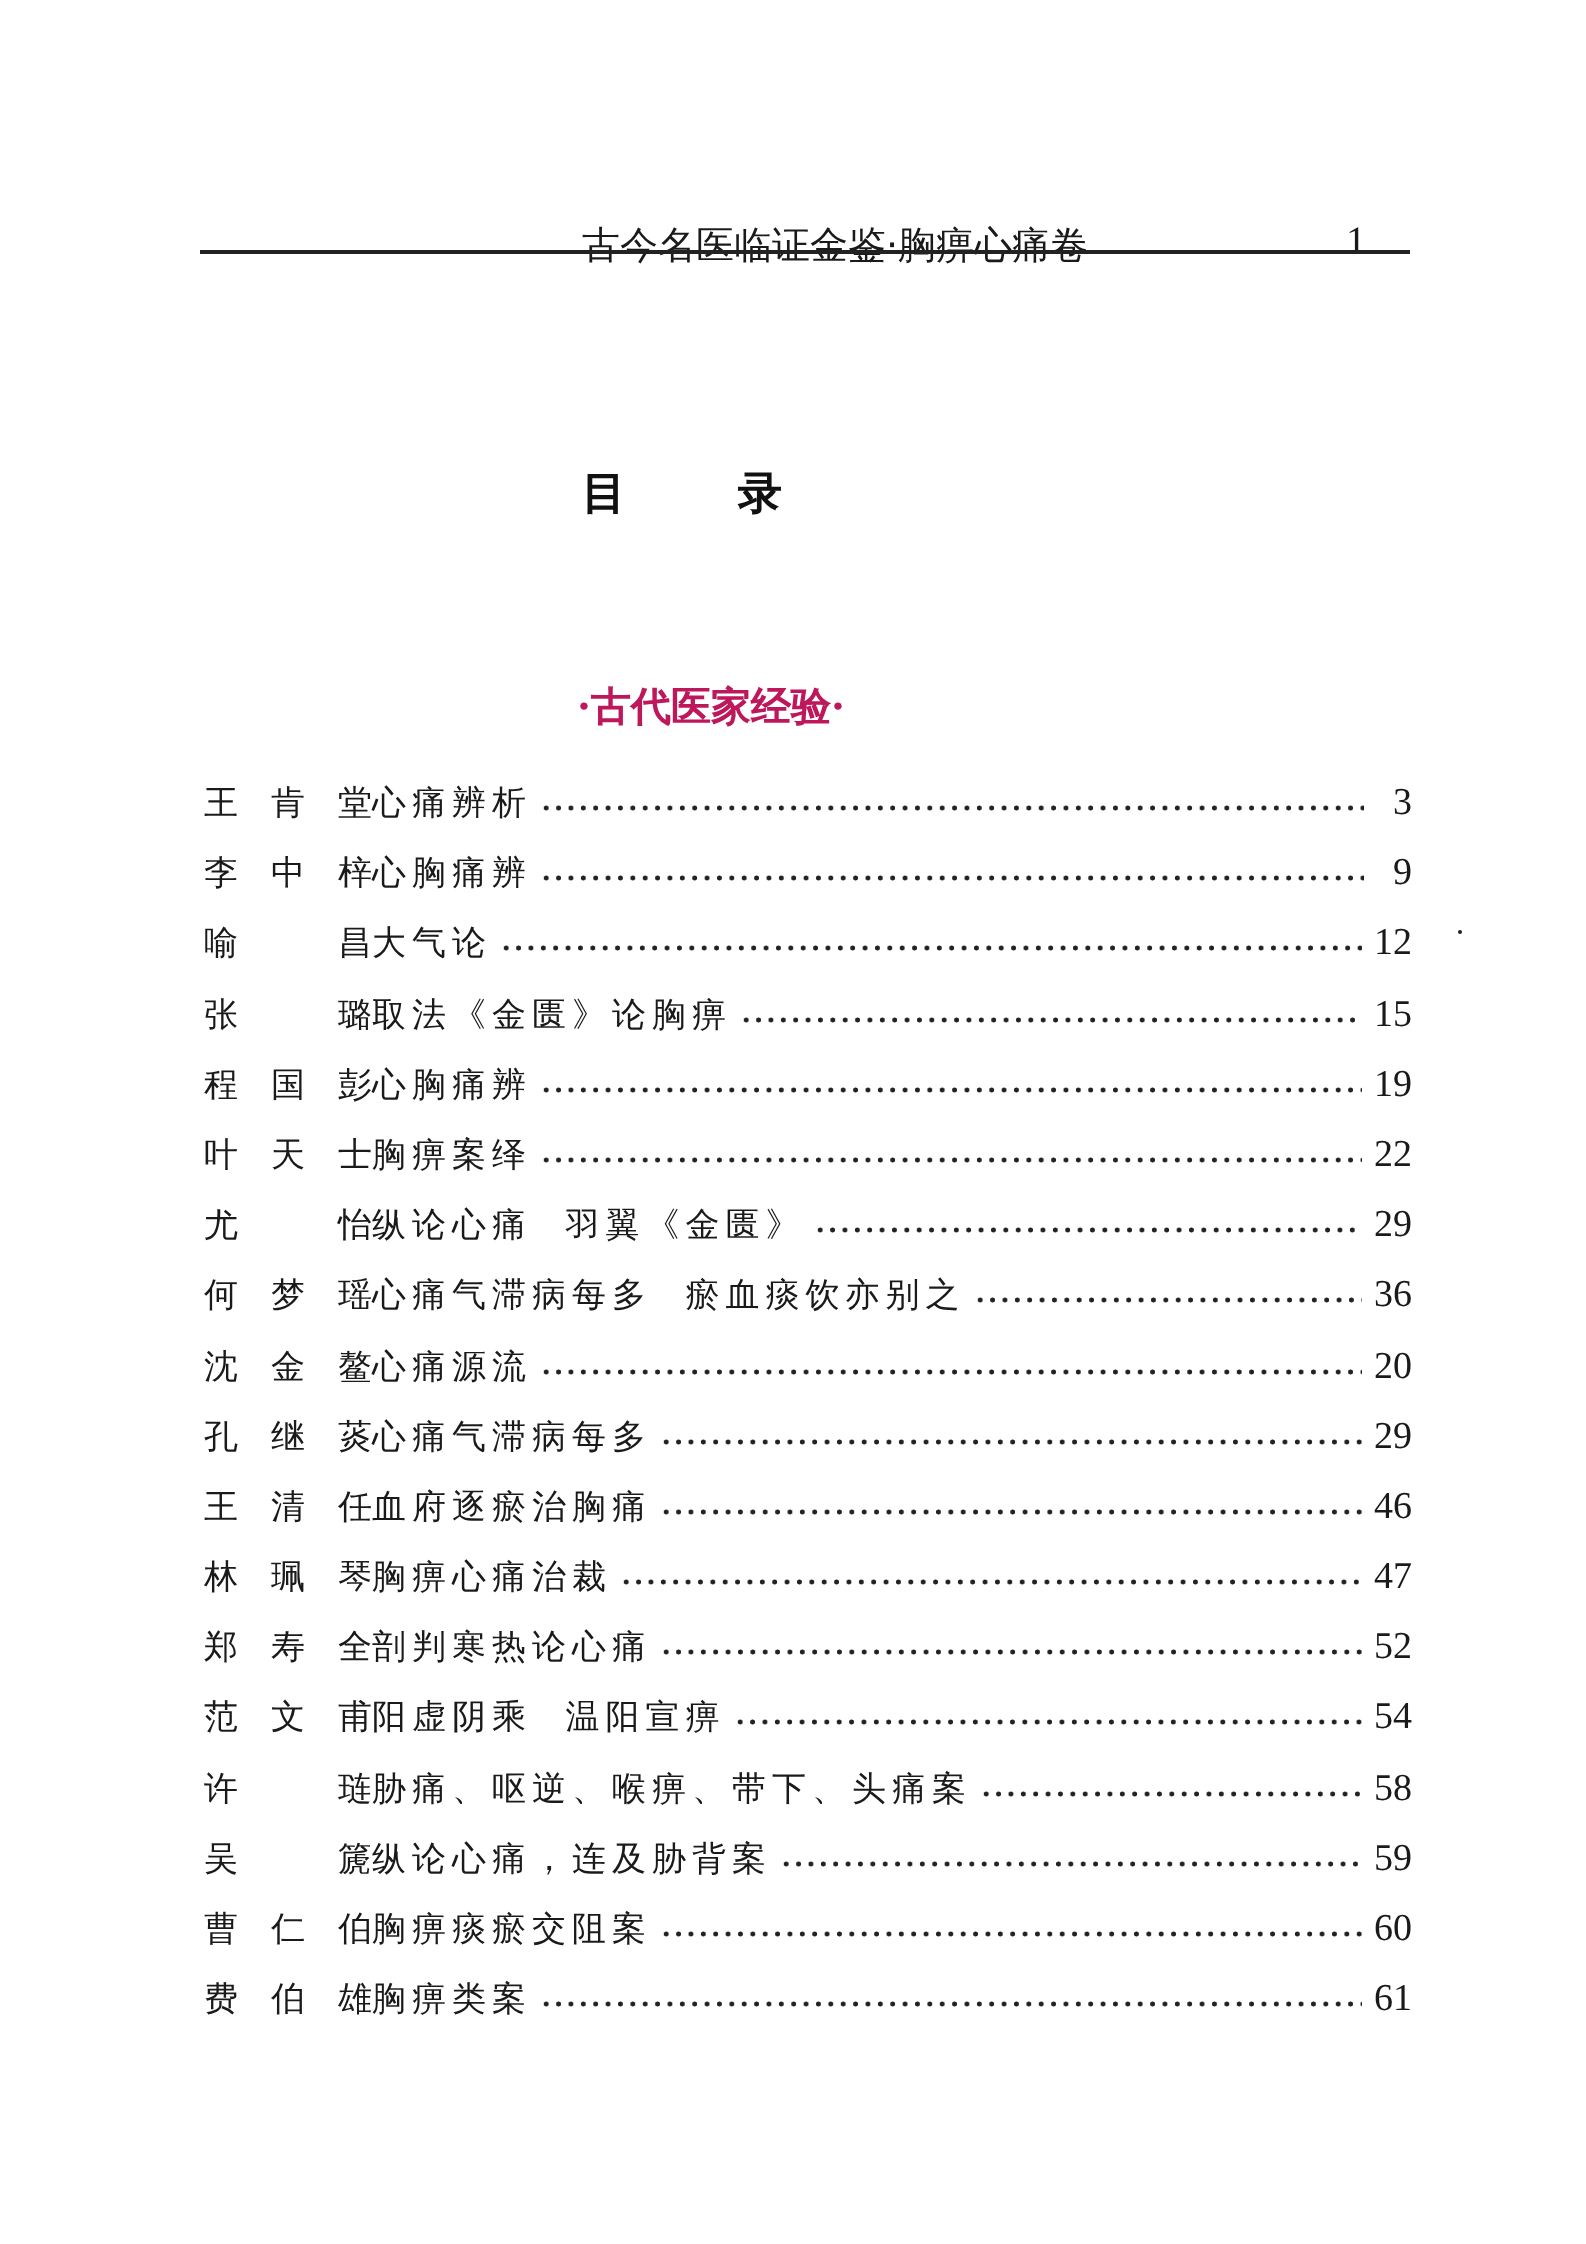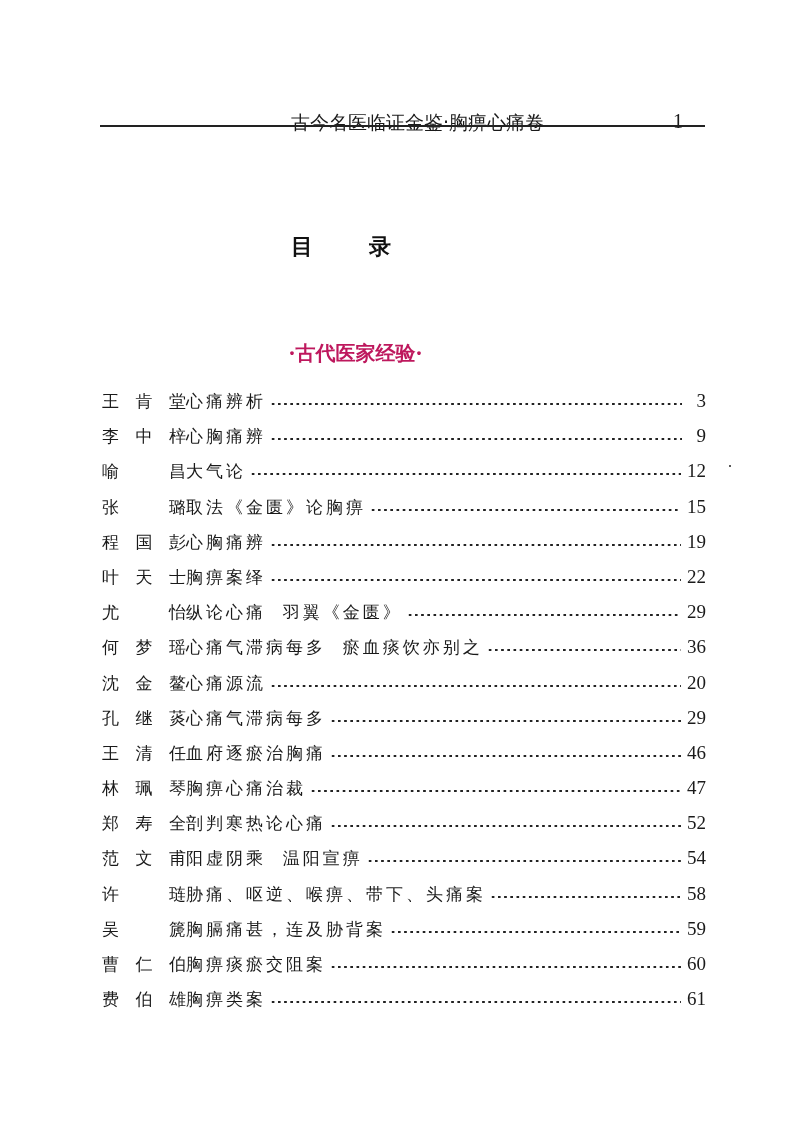--- a/index.html
+++ b/index.html
@@ -216,21 +216,21 @@
       </span>
       <span class="entry-title">胁痛、呕逆、喉痹、带下、头痛案</span>
       <span class="leader"></span>
       <span class="page-ref">58</span>
     </li>
     <li class="toc-row">
       <span class="author">
         <span class="ch">吴</span>
         <span class="ch">篪</span>
       </span>
-      <span class="entry-title">胸膈痛甚，连及胁背案</span>
+      <span class="entry-title">纵论心痛，连及胁背案</span>
       <span class="leader"></span>
       <span class="page-ref">59</span>
     </li>
     <li class="toc-row">
       <span class="author">
         <span class="ch">曹</span>
         <span class="ch">仁</span>
         <span class="ch">伯</span>
       </span>
       <span class="entry-title">胸痹痰瘀交阻案</span>

